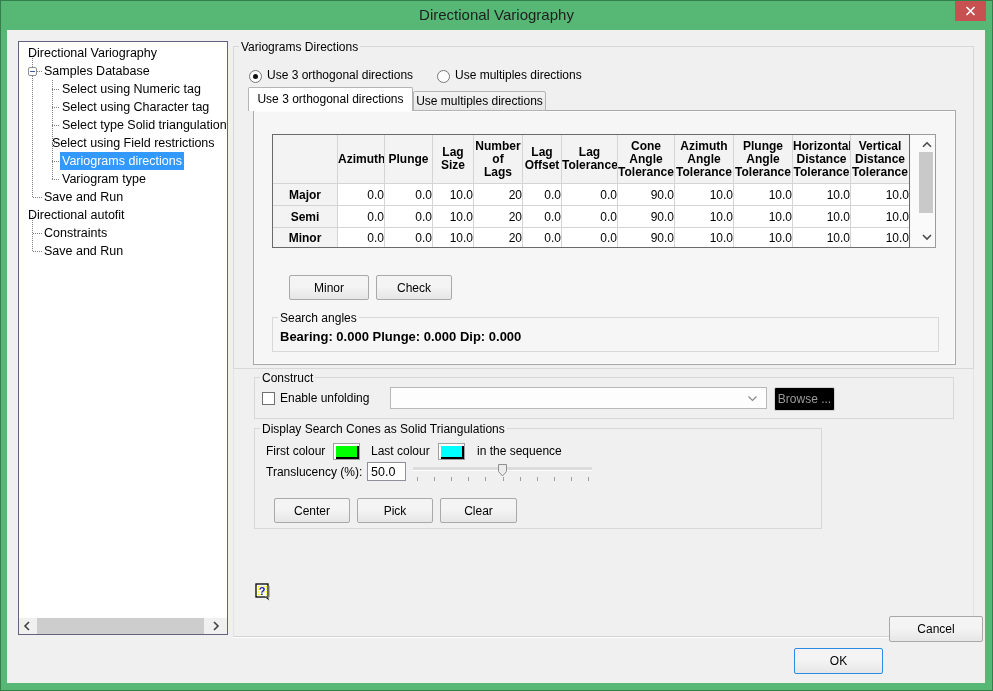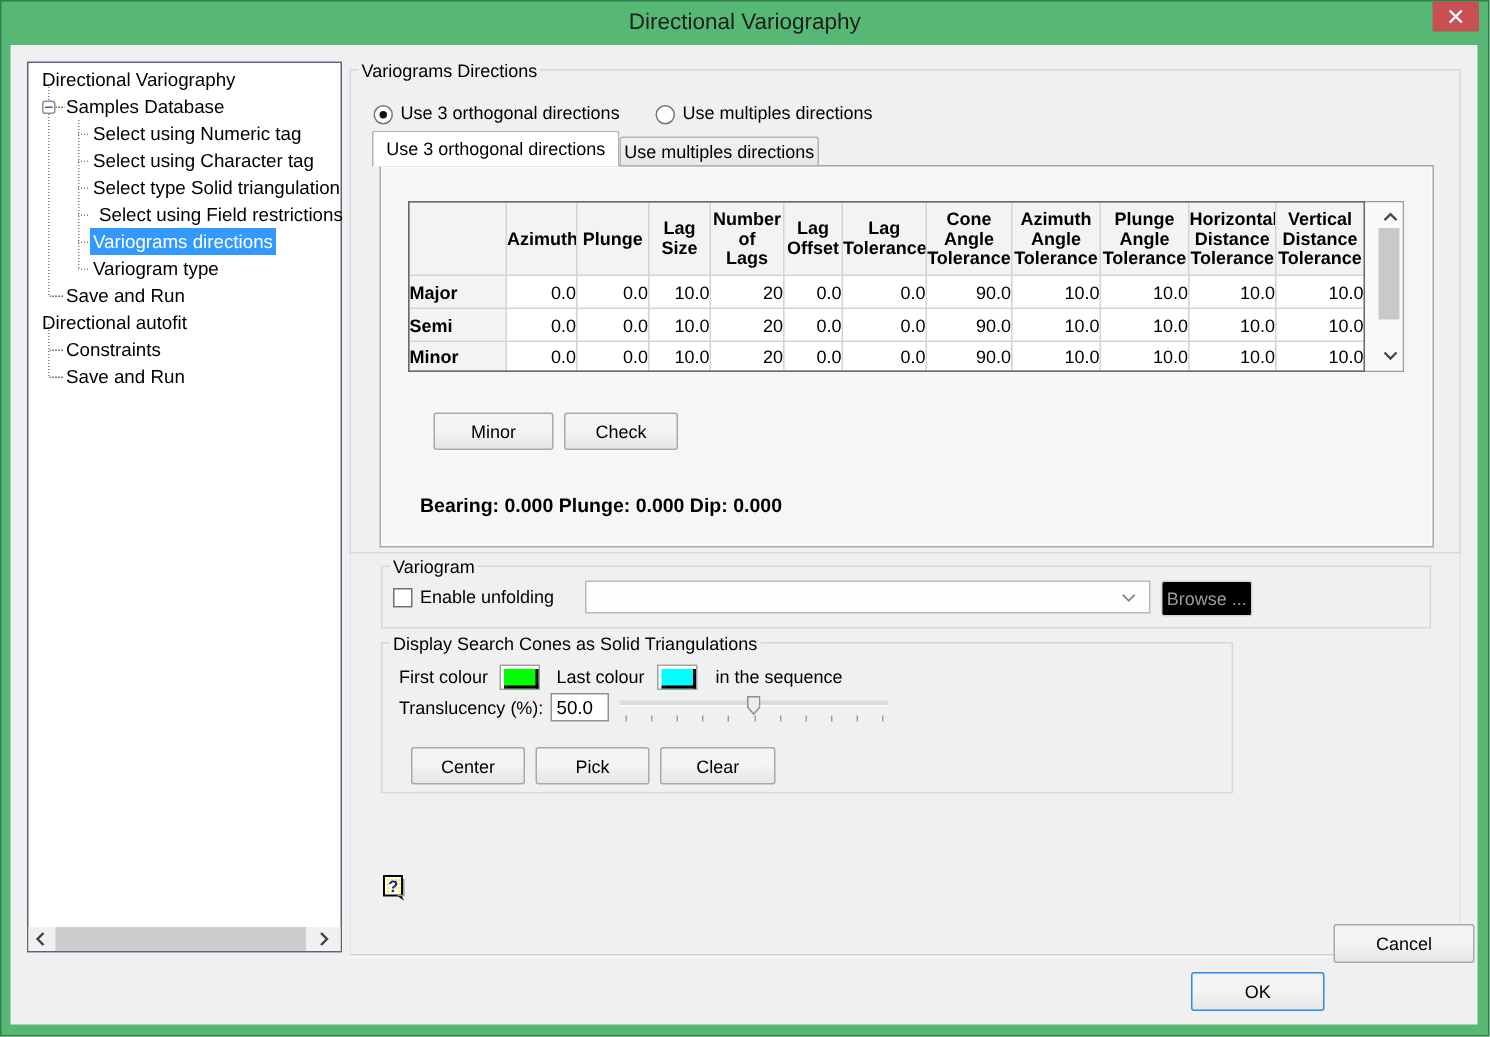--- a/index.html
+++ b/index.html
@@ -12,21 +12,21 @@
 .btn{position:absolute;border:1px solid #a9a9a9;border-radius:2px;background:linear-gradient(#f4f4f4 45%,#e6e6e6);font-size:12px;color:#000;display:flex;align-items:center;justify-content:center}
 .txt{position:absolute;font-size:12px;color:#000;white-space:nowrap;line-height:12px}
 .radio{position:absolute;width:11px;height:11px;border:1px solid #767676;border-radius:50%;background:#fff}
 .rdot{position:absolute;left:3px;top:3px;width:5px;height:5px;border-radius:50%;background:#111}
 .tree-item{position:absolute;font-size:12.5px;color:#000;white-space:nowrap;line-height:18px}
 .dotv{position:absolute;width:1px;background-image:repeating-linear-gradient(to bottom,#7f7f7f 0 1px,transparent 1px 2px)}
 .doth{position:absolute;height:1px;background-image:repeating-linear-gradient(to right,#7f7f7f 0 1px,transparent 1px 2px)}
 table.tbl{border-collapse:collapse;table-layout:fixed;font-size:12px}
 table.tbl td{border:1px solid #d4d4d4;padding:0;overflow:hidden}
 td.hd{background:#f3f3f3;font-weight:bold;text-align:center;line-height:13px}
-td.rh{background:#f3f3f3;font-weight:bold;}
+td.rh{background:#f3f3f3;font-weight:bold;text-align:center}
 td.val{background:#fff;text-align:right;padding-right:3px}
 .tick{position:absolute;width:1px;height:4px;background:#9f9f9f}
 </style></head>
 <body>
 <div id="root">
 <div id="title">Directional Variography</div>
 <div id="closebtn" style="position:absolute;left:955px;top:1px;width:31px;height:20px;background:#c75050">
 <svg width="31" height="20" style="position:absolute;left:0;top:0">
         <path d="M11.5 6 L19.5 14 M19.5 6 L11.5 14" stroke="#fff" stroke-width="1.6"></path>
       </svg>
@@ -50,21 +50,21 @@
 <div class="doth" style="left:33px;top:251px;width:9px"></div>
 
 <div class="abs" style="left:28px;top:67px;width:9px;height:9px;border:1px solid #8f8f8f;border-radius:2px;background:#fff;box-sizing:border-box"></div>
 <div class="abs" style="left:30px;top:71px;width:5px;height:1px;background:#3a5da8"></div>
 
 <div class="tree-item" style="left:28px;top:44px">Directional Variography</div>
 <div class="tree-item" style="left:44px;top:62px">Samples Database</div>
 <div class="tree-item" style="left:62px;top:80px">Select using Numeric tag</div>
 <div class="tree-item" style="left:62px;top:98px">Select using Character tag</div>
 <div class="tree-item" style="left:62px;top:116px">Select type Solid triangulation</div>
-<div class="tree-item" style="left:66px;top:134px">Select using Field restrictions</div>
+<div class="tree-item" style="left:52px;top:134px">Select using Field restrictions</div>
 <div class="tree-item" style="left:60px;top:152px;background:#3399ff;color:#fff;padding:0 2px">Variograms directions</div>
 <div class="tree-item" style="left:62px;top:170px">Variogram type</div>
 <div class="tree-item" style="left:44px;top:188px">Save and Run</div>
 <div class="tree-item" style="left:28px;top:206px">Directional autofit</div>
 <div class="tree-item" style="left:44px;top:224px">Constraints</div>
 <div class="tree-item" style="left:44px;top:242px">Save and Run</div>
 
 <div class="abs" style="left:19px;top:618px;width:208px;height:16px;background:#f0f0f0"></div>
 <div class="abs" style="left:37px;top:618px;width:167px;height:16px;background:#cdcdcd"></div>
 <svg class="abs" style="left:22px;top:621px" width="10" height="10">
@@ -175,24 +175,27 @@
 <svg class="abs" style="left:922px;top:141px" width="10" height="8">
       <path d="M1 5.8 L5 1.8 L9 5.8" stroke="#4a4a4a" stroke-width="1.6" fill="none"></path>
     </svg>
 <svg class="abs" style="left:922px;top:233px" width="10" height="8">
       <path d="M1 2 L5 6 L9 2" stroke="#4a4a4a" stroke-width="1.6" fill="none"></path>
     </svg>
 
 <div class="btn" style="left:289px;top:275px;width:78px;height:23px">Minor</div>
 <div class="btn" style="left:376px;top:275px;width:74px;height:23px">Check</div>
 
+<div class="gb gb2" style="left:272px;top:317px;width:667px;height:35px;box-sizing:border-box">
+      <span>Search angles</span>
+    </div>
 <div class="txt" style="left:280px;top:330px;font-weight:bold;font-size:13px;line-height:13px">Bearing: 0.000 Plunge: 0.000 Dip: 0.000</div>
 
 <div class="gb" style="left:254px;top:377px;width:700px;height:42px;box-sizing:border-box">
-      <span>Variogram</span>
+      <span>Construct</span>
     </div>
 <div class="abs" style="left:262px;top:392px;width:13px;height:13px;background:#fff;border:1px solid #707070;box-sizing:border-box"></div>
 <div class="txt" style="left:280px;top:392px">Enable unfolding</div>
 <div class="abs" style="left:390px;top:387px;width:377px;height:22px;background:#fdfdfd;border:1px solid #b8b8b8;box-sizing:border-box"></div>
 <svg class="abs" style="left:747px;top:395px" width="11" height="8">
       <path d="M1.5 1.5 L5.5 5.5 L9.5 1.5" stroke="#8a8a8a" stroke-width="1.2" fill="none"></path>
     </svg>
 <div class="btn" style="left:774px;top:387px;width:59px;height:22px;border-color:#d2d2d2;color:#9b9b9b;background:#000000">Browse ...</div>
 
 <div class="gb" style="left:254px;top:428px;width:568px;height:101px;box-sizing:border-box">

